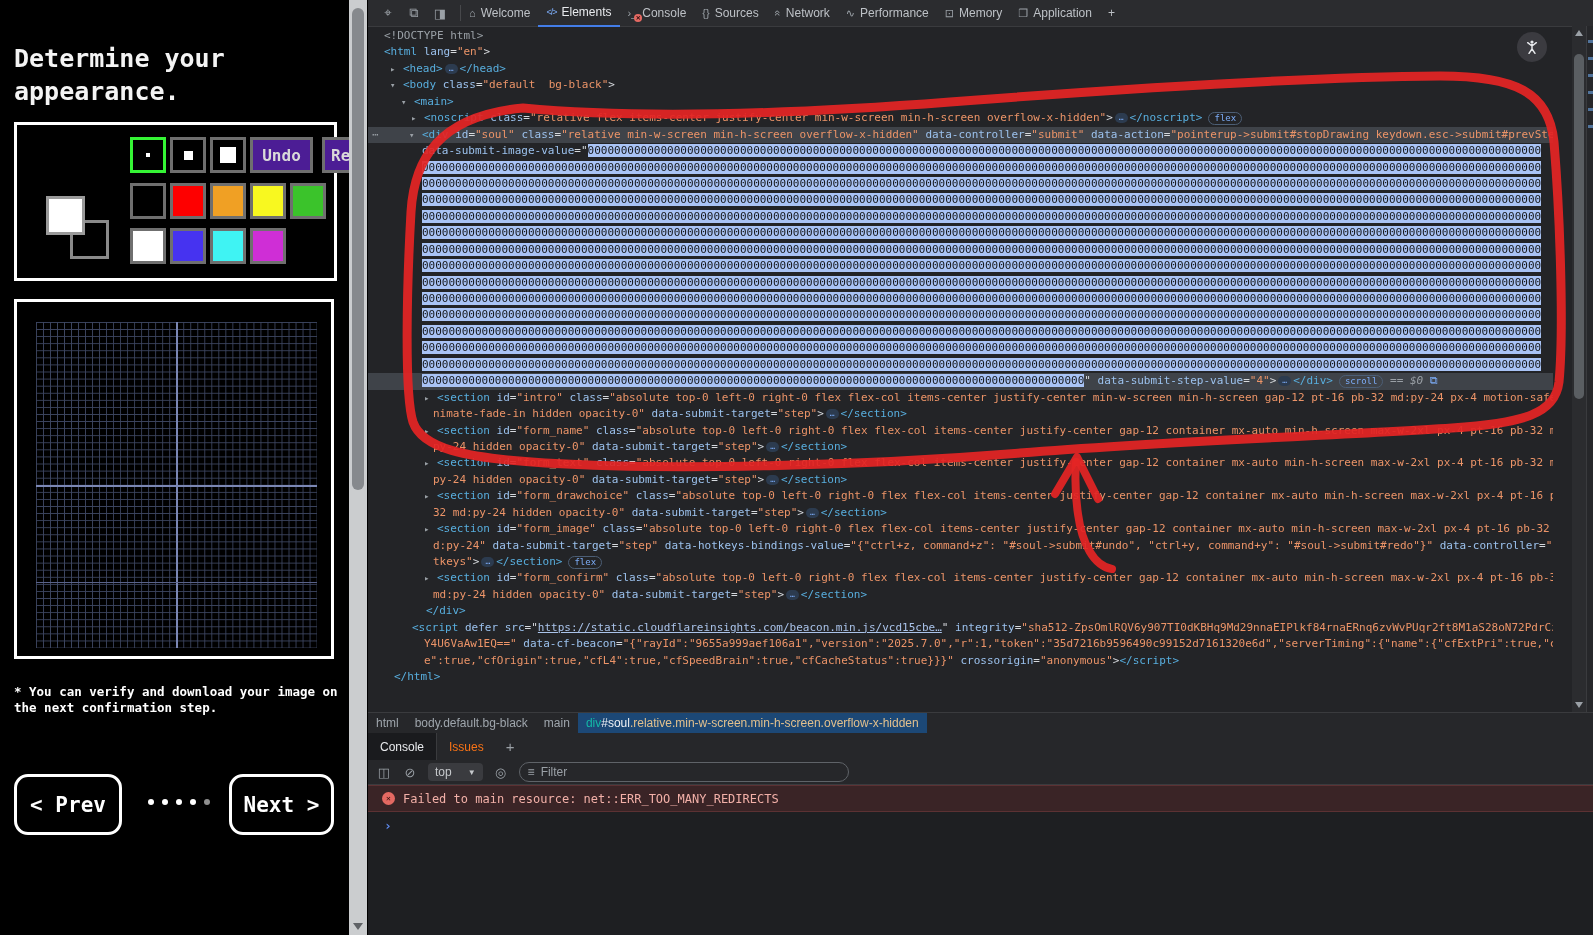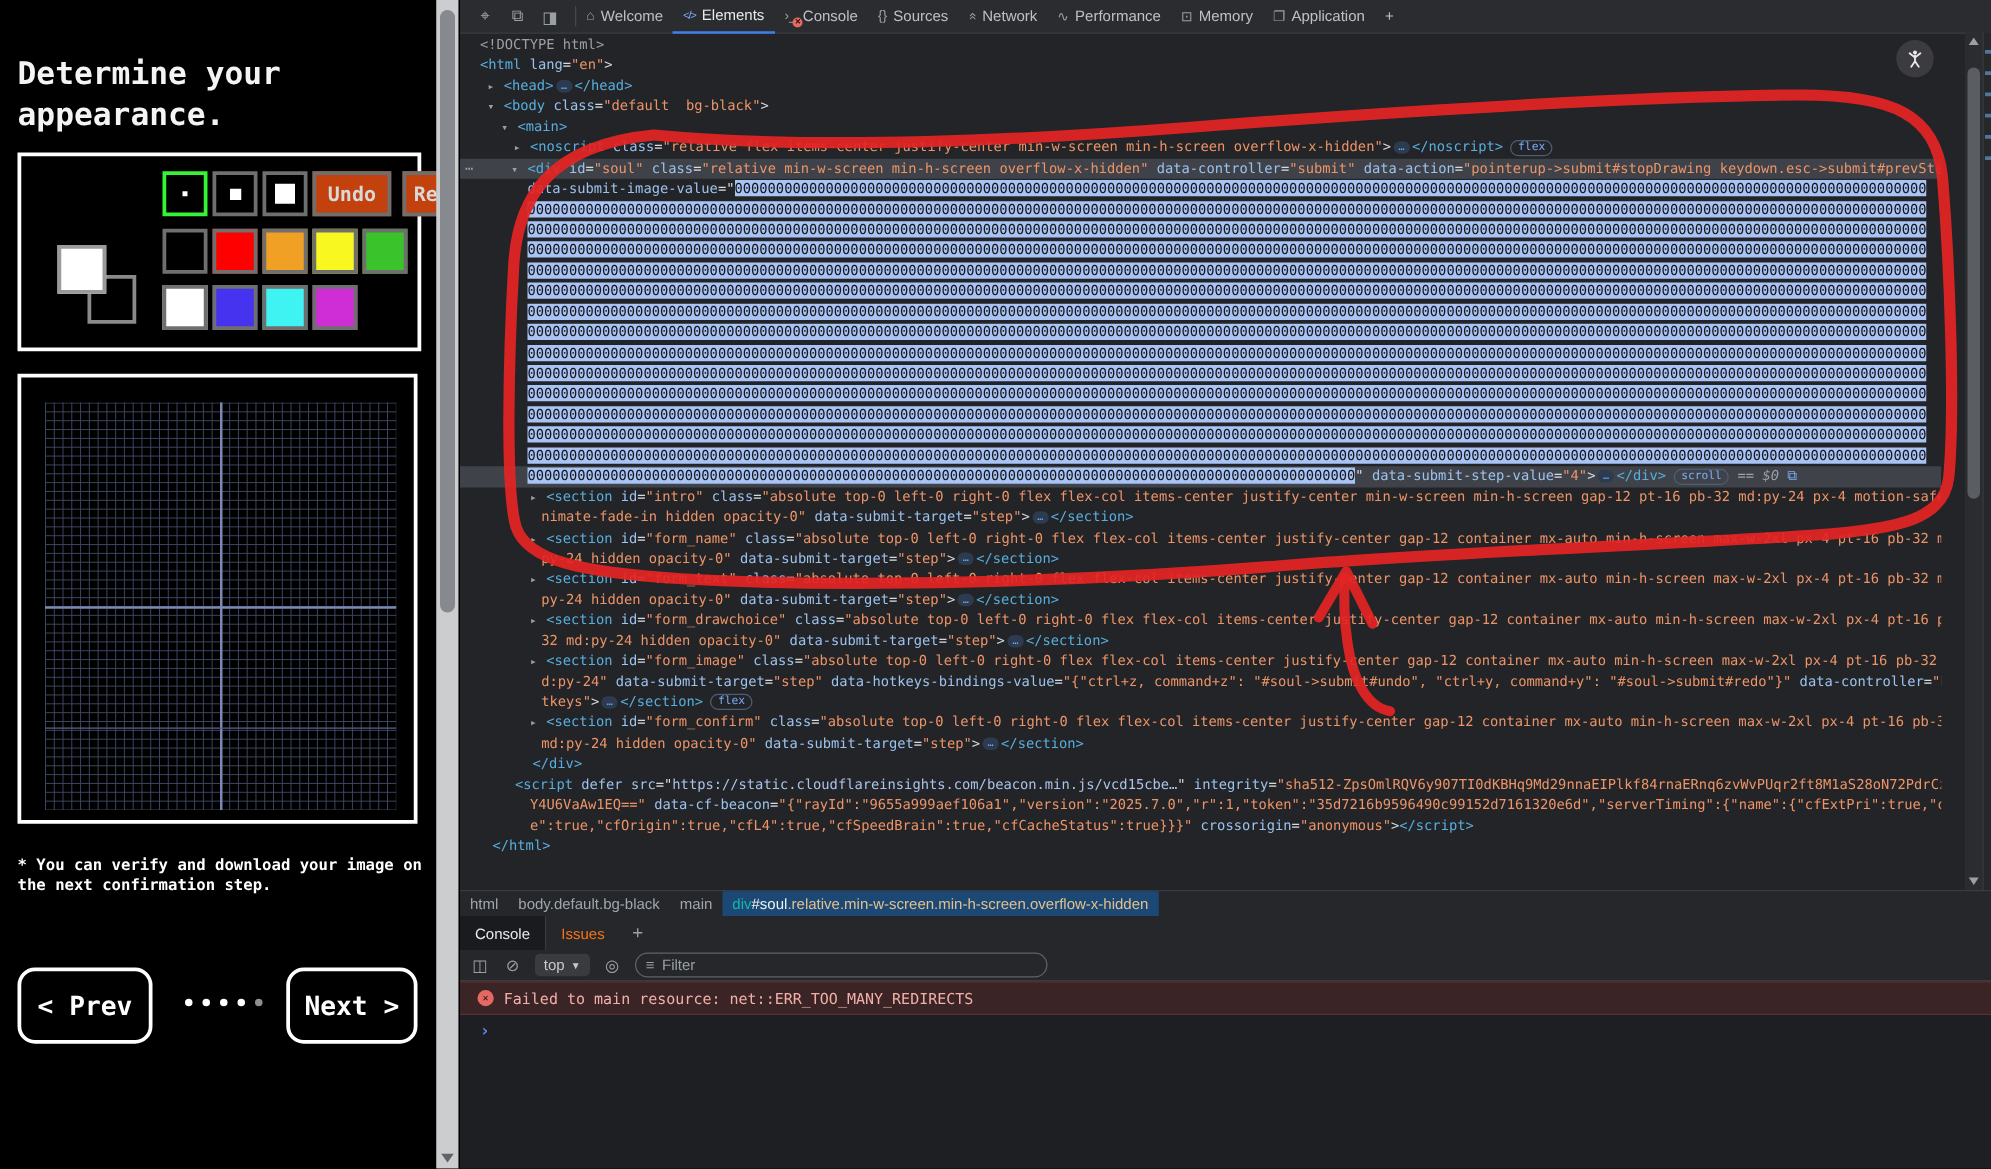--- a/index.html
+++ b/index.html
@@ -8,21 +8,21 @@
 
   
   .page{position:absolute;left:0;top:0;width:401px;height:935px;background:#000;overflow:hidden;}
   .page-title{position:absolute;left:14px;top:42px;color:#f4f4f4;font-weight:bold;
               font-size:25px;line-height:33px;white-space:pre;}
   .toolbox{position:absolute;left:14px;top:122px;width:317px;height:153px;border:3px solid #fff;}
   .brushbtn{position:absolute;width:30px;height:30px;border:3px solid #6f6f6f;background:#000;
             display:flex;align-items:center;justify-content:center;cursor:pointer;}
   .brushbtn.sel{border-color:#35f435;}
   .dot{background:#fff;}
-  .txtbtn{position:absolute;height:30px;border:3px solid #6f6f6f;background:#c2410c;color:#d9d9d9;
+  .txtbtn{position:absolute;height:30px;border:3px solid #6f6f6f;background:#4c1d95;color:#d9d9d9;
           font-weight:bold;font-size:16px;display:flex;align-items:center;justify-content:center;cursor:pointer;}
   .swatch{position:absolute;width:30px;height:30px;border:3px solid #6f6f6f;cursor:pointer;}
   .curcol-back{position:absolute;left:53px;top:95px;width:33px;height:33px;border:3px solid #8a8a8a;background:#000;}
   .curcol-front{position:absolute;left:29px;top:71px;width:33px;height:33px;border:3px solid #9a9a9a;background:#fff;}
   .canvasbox{position:absolute;left:14px;top:299px;width:314px;height:354px;border:3px solid #fff;background:#000;}
   .grid{position:absolute;left:19px;top:20px;width:281px;height:326px;background:#000;
         background-image:linear-gradient(#3c4560 1px,transparent 1px),linear-gradient(90deg,#3c4560 1px,transparent 1px);
         background-size:7.03px 7.09px;cursor:crosshair;}
   .grid .vmid{position:absolute;left:140px;top:0;width:2px;height:100%;background:#7b87b4;}
   .grid .hmid{position:absolute;left:0;top:163px;width:100%;height:2px;background:#7b87b4;}
@@ -55,21 +55,21 @@
             color:#2b0b0b;font-size:6px;line-height:8px;text-align:center;font-weight:bold;}
   .a11y-btn{position:absolute;left:1149px;top:32px;width:30px;height:30px;border-radius:50%;background:#3b3b40;
             display:flex;align-items:center;justify-content:center;cursor:pointer;z-index:30;}
 
   .tree{position:absolute;left:0;top:26px;width:1185px;height:686px;overflow:hidden;
         font-size:11px;line-height:16.45px;padding-top:2px;}
   .line{white-space:pre;position:relative;height:16.45px;cursor:default;}
   .line .gut{position:absolute;left:4px;top:0;color:#9aa0a6;letter-spacing:-1px;}
   .tk-g{color:#9aa0a6}.tk-gi{color:#9aa0a6;font-style:italic}
   .tk-t{color:#58aede}.tk-a{color:#9cc2ee}.tk-v{color:#ec9468}.tk-w{color:#d7dade}
-  .tk-u{color:#aac3ea;}
+  .tk-u{color:#aac3ea;text-decoration:underline}
   .tk-z{background:#a9c3f5;color:#15171a}
   .tk-ar{color:#9aa0a6;display:inline-block;width:13px;font-size:9px}
   .tk-ic{color:#7cacf8}
   .tk-e{display:inline-block;background:#2c3b4f;color:#7cacf8;border-radius:7px;padding:0 4px;
         font-size:8px;line-height:10px;margin:0 2px;vertical-align:middle;cursor:pointer;}
   .tk-b{display:inline-block;border:1px solid #4c5e75;color:#7cacf8;border-radius:8px;padding:0 5px;
         font-size:9px;line-height:11px;margin-left:6px;vertical-align:middle;cursor:pointer;}
 
   
   .el-sb{position:absolute;left:1204px;top:26px;width:14px;height:686px;background:#2b2c2f;}
@@ -90,21 +90,21 @@
 
   
   .con-tabs{position:absolute;left:0;top:733px;width:100%;height:27px;background:#26272a;border-bottom:1px solid #3a3b3e;
             display:flex;align-items:center;font-family:"Liberation Sans",sans-serif;font-size:12px;}
   .con-tab{height:100%;display:flex;align-items:center;padding:0 12px;color:#f97316;cursor:pointer;}
   .con-tab.active{background:#1a1b1e;color:#e8eaed;border-right:1px solid #3a3b3e;}
   .con-plus{color:#9aa0a6;font-size:15px;padding:0 10px;cursor:pointer;}
   .con-toolbar{position:absolute;left:0;top:760px;width:100%;height:25px;background:#26272a;border-bottom:1px solid #3a3b3e;
                display:flex;align-items:center;gap:10px;padding-left:8px;box-sizing:border-box;
                font-family:"Liberation Sans",sans-serif;font-size:12px;color:#c6c9cc;}
-  .top-pill{background:#3a3b3f;border-radius:4px;padding:2px 7px;display:flex;align-items:center;gap:5px;cursor:pointer;}
+  .top-pill{background:#3a3b3f;border-radius:4px;padding:2px 7px;display:flex;align-items:center;gap:16px;cursor:pointer;}
   .top-pill .caret{font-size:8px;color:#c6c9cc;}
   .filter-pill{border:1px solid #5f6368;border-radius:11px;height:20px;width:330px;display:flex;align-items:center;
                gap:6px;padding-left:8px;box-sizing:border-box;color:#9aa0a6;cursor:text;}
   .con-body{position:absolute;left:0;top:785px;width:100%;height:150px;background:#1e1f22;}
   .con-err{height:25px;background:#3a2426;border-top:1px solid #5c3133;border-bottom:1px solid #5c3133;
            display:flex;align-items:center;gap:8px;padding-left:14px;font-size:12px;color:#f2b0a8;}
   .err-ic{width:13px;height:13px;border-radius:50%;background:#e46962;color:#2b0b0b;font-size:8px;
           line-height:13px;text-align:center;font-weight:bold;flex:0 0 13px;}
   .con-prompt{color:#5f8bf0;font-size:13px;font-weight:bold;padding:6px 0 0 16px;cursor:text;}
 

